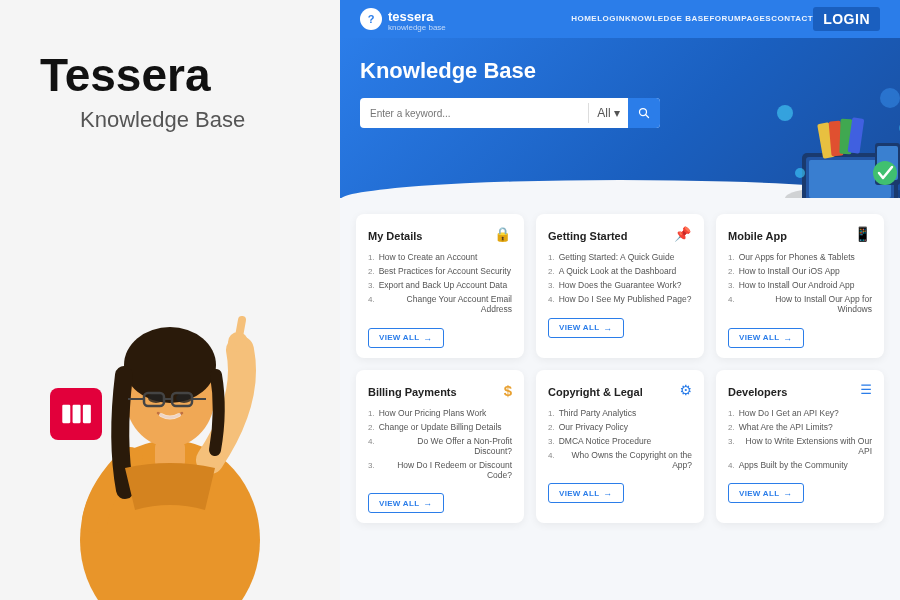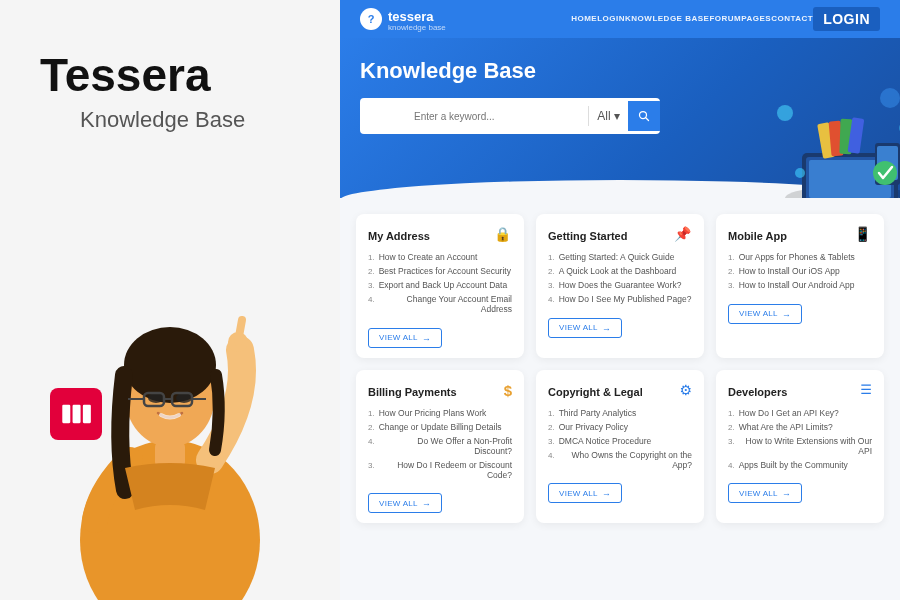--- a/index.html
+++ b/index.html
@@ -151,22 +151,21 @@
     }
     .search-bar {
       display: flex;
       align-items: center;
       background: white;
       border-radius: 4px;
       overflow: hidden;
       width: 300px;
       z-index: 2;
       position: relative;
-      height: 36px;
-      padding-left: 44px;
+      height: 30px;
     }
     .search-input {
       flex: 1;
       border: none;
       outline: none;
       padding: 0 10px;
       font-size: 10px;
       color: #999;
     }
     .search-divider {
@@ -267,21 +266,21 @@
       font-size: 8px;
       flex-shrink: 0;
       margin-top: 1px;
     }
     .view-all-btn {
       background: transparent;
       border: 1.5px solid #2b7de9;
       border-radius: 3px;
       color: #2b7de9;
       font-size: 8px;
-      font-weight: 400;
+      font-weight: 700;
       padding: 4px 10px;
       cursor: pointer;
       letter-spacing: 0.3px;
       display: inline-flex;
       align-items: center;
       gap: 4px;
     }
     .view-all-btn::after {
       content: '→';
       font-size: 9px;
@@ -413,21 +412,21 @@
     </div>
 
     <div class="hero-wave"></div>
   </section>
 
   <div class="content-area">
     <div class="cards-grid">
 
       <div class="card">
         <div class="card-icon blue">🔒</div>
-        <div class="card-title">My Address</div>
+        <div class="card-title">My Details</div>
         <ul class="card-items">
           <li data-num="1">How to Create an Account</li>
           <li data-num="2">Best Practices for Account Security</li>
           <li data-num="3">Export and Back Up Account Data</li>
           <li data-num="4">Change Your Account Email Address</li>
         </ul>
         <button class="view-all-btn">VIEW ALL</button>
       </div>
 
       <div class="card">
@@ -442,20 +441,21 @@
         <button class="view-all-btn">VIEW ALL</button>
       </div>
 
       <div class="card">
         <div class="card-icon blue">📱</div>
         <div class="card-title">Mobile App</div>
         <ul class="card-items">
           <li data-num="1">Our Apps for Phones &amp; Tablets</li>
           <li data-num="2">How to Install Our iOS App</li>
           <li data-num="3">How to Install Our Android App</li>
+          <li data-num="4">How to Install Our App for Windows</li>
         </ul>
         <button class="view-all-btn">VIEW ALL</button>
       </div>
 
       <div class="card">
         <div class="card-icon orange" style="font-size:15px;font-weight:700;color:#e8a030;">$</div>
         <div class="card-title">Billing Payments</div>
         <ul class="card-items">
           <li data-num="1">How Our Pricing Plans Work</li>
           <li data-num="2">Change or Update Billing Details</li>

